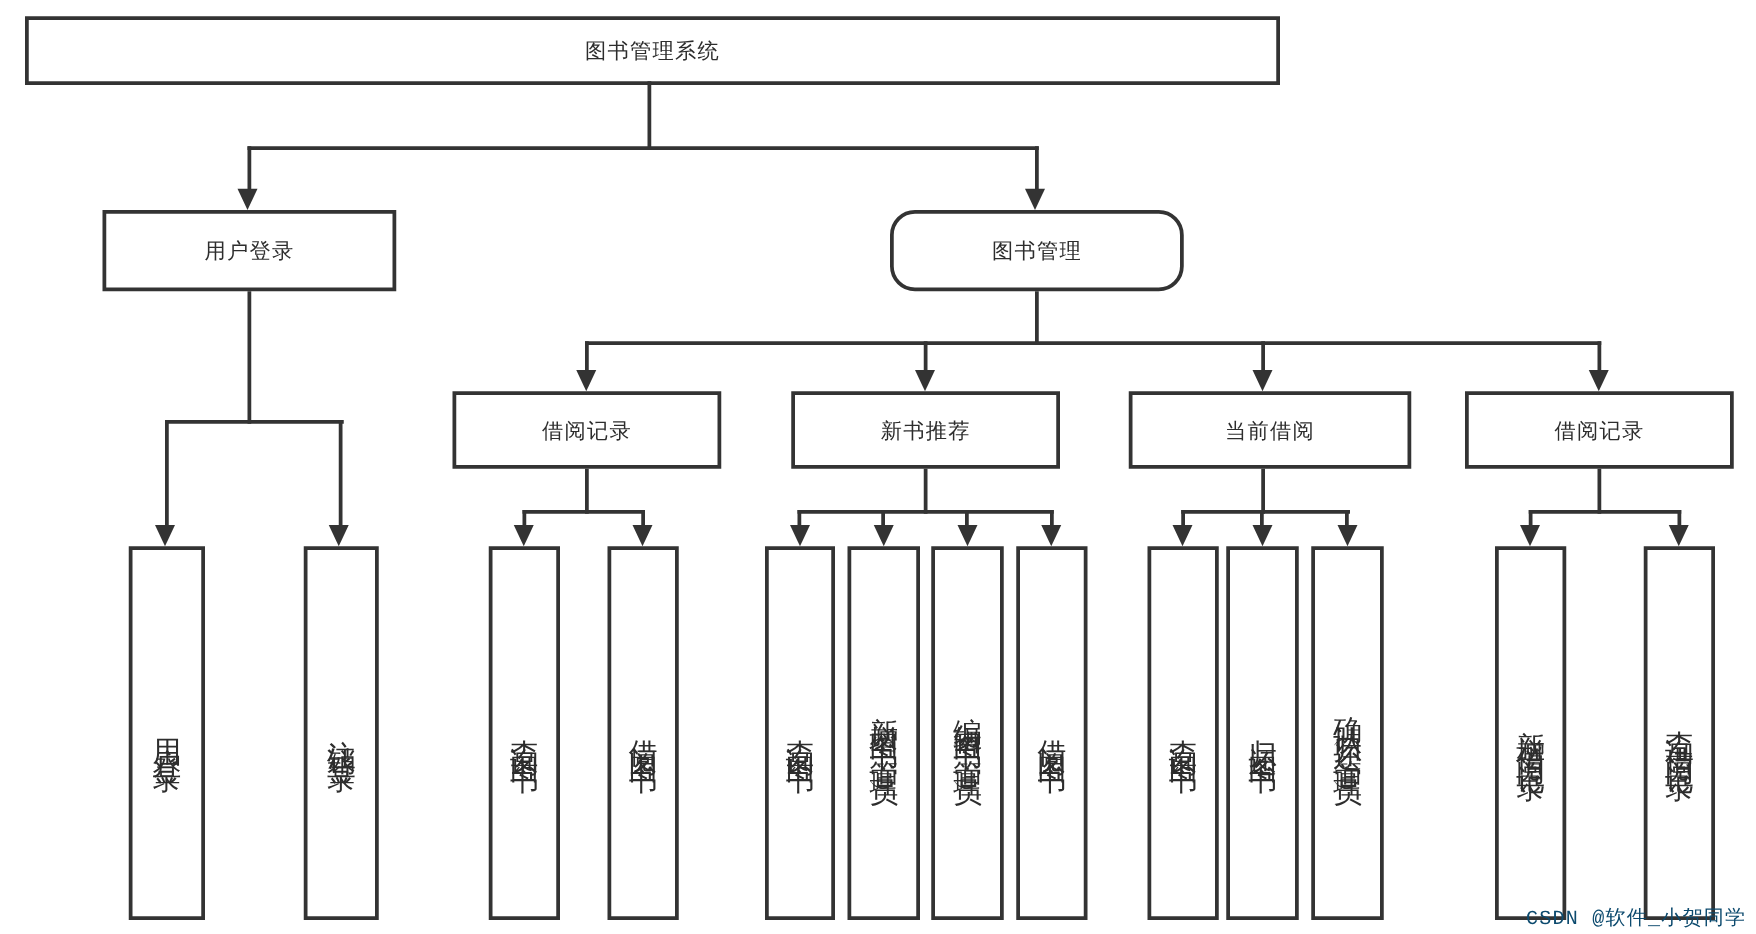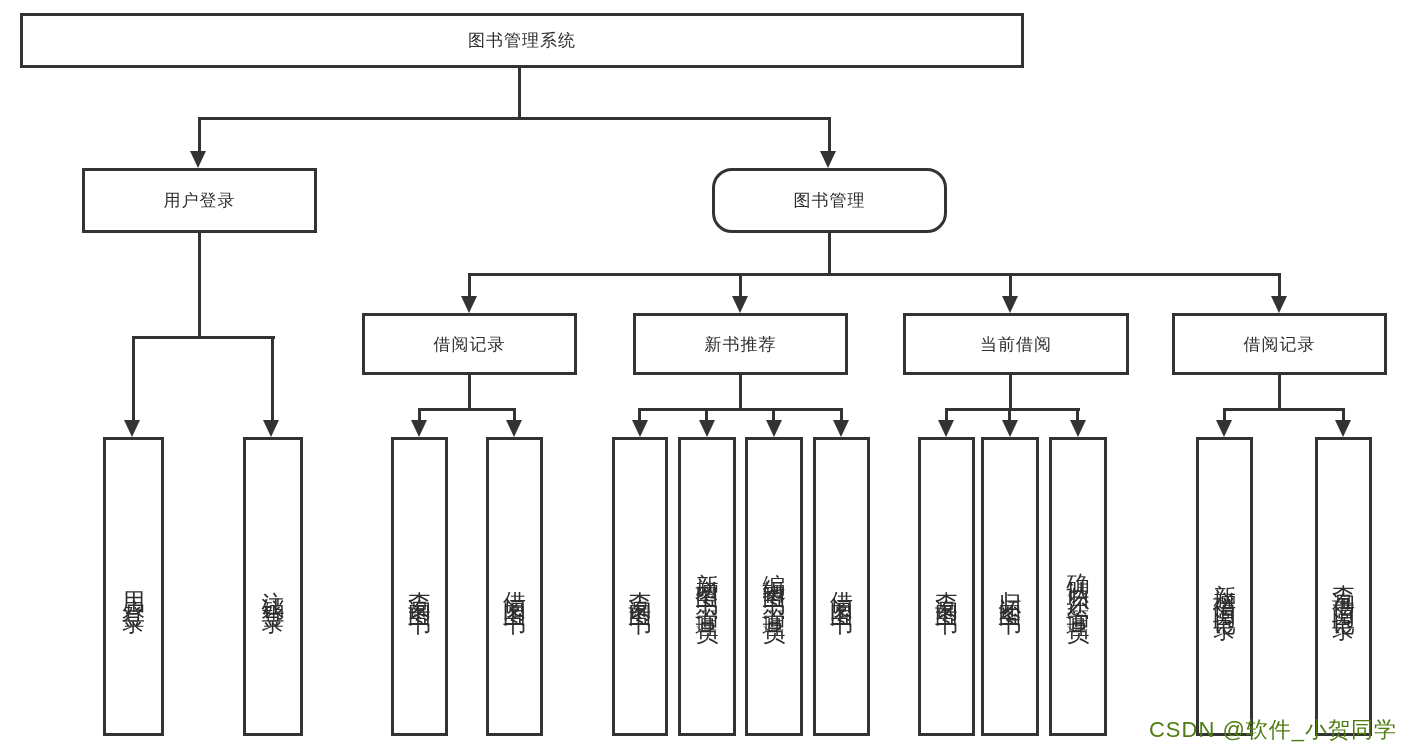--- a/index.html
+++ b/index.html
@@ -48,24 +48,25 @@
   .hline{position:absolute;height:3px;background:#333333;}
   .arrow{
     position:absolute;width:0;height:0;
     border-left:8px solid transparent;
     border-right:8px solid transparent;
     border-top:17px solid #333333;
   }
   .watermark{
     position:absolute;
     right:8px;bottom:2px;
-    font-size:22px;
-    color:#4d7c0f;
+    font-size:16px;
+    color:#0c4a6e;
     letter-spacing:1px;
     white-space:nowrap;
+    font-family:Liberation Mono, monospace;
   }
 </style>
 </head>
 <body>
 
 <div id="canvas">
 
   <div class="box" style="left:20px;top:13px;width:1004px;height:55px;">
     <span class="hlabel">图书管理系统</span>
   </div>

